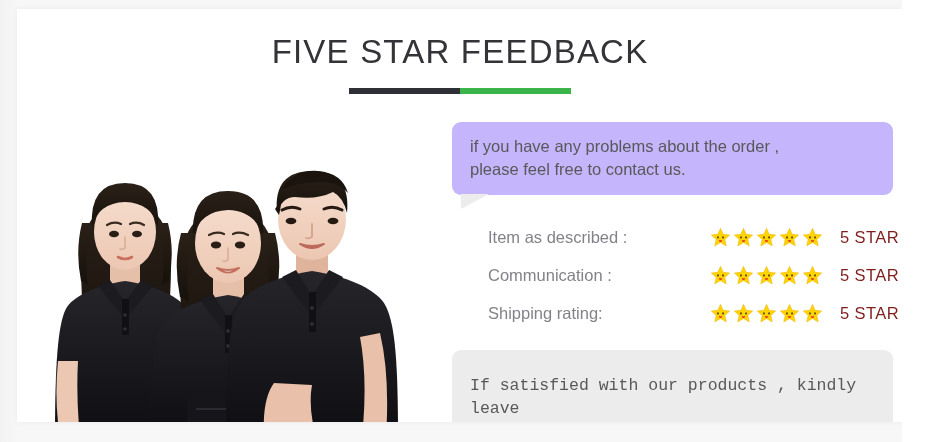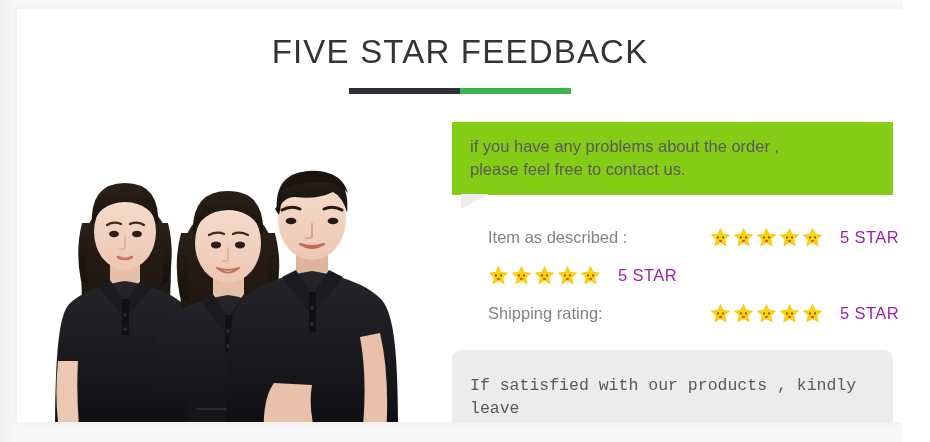--- a/index.html
+++ b/index.html
@@ -80,22 +80,22 @@
     position: absolute;
     left: 435px;
     top: 113px;
     width: 445px;
   }
 
   
   #contact-bubble {
     position: relative;
     width: 441px;
-    background: #84cc16;
-    border-radius: 1px;
+    background: #c4b5fd;
+    border-radius: 9px;
     padding: 13px 16px 14px 18px;
   }
   #contact-bubble .bubble-text {
     font-size: 16.5px;
     line-height: 23px;
     color: #595959;
     white-space: pre-line;
   }
   #bubble-tail {
     position: absolute;
@@ -128,21 +128,21 @@
   }
   .rating-stars {
     width: 130px;
     display: flex;
     align-items: center;
     gap: 2px;
   }
   .rating-stars svg { display: block; }
   .rating-value {
     font-size: 16.5px;
-    color: #a21caf;
+    color: #7f1d1d;
     letter-spacing: 0.4px;
     white-space: nowrap;
   }
 
   
   #satisfaction-note {
     position: absolute;
     left: 0;
     top: 228px;
     width: 441px;
@@ -336,20 +336,21 @@
                     <ellipse cx="14.9" cy="12" rx="1.1" ry="1.3" fill="#5a4a18"></ellipse>
                     <path d="M10 15 h4 a2 2 0 0 1 -4 0 z" fill="#e8282d"></path>
                   </g>
                 </svg>
             </span>
           </div>
           <div class="rating-value">5 STAR</div>
         </div>
 
         <div class="rating-row">
+          <div class="rating-label">Communication :</div>
           <div class="rating-stars">
             <span>
               <svg width="21" height="21" viewBox="0 0 24 24">
                   <g>
                     <path d="M12 1.6 L15 8.4 L22.4 9.2 L16.9 14.2 L18.5 21.5 L12 17.8 L5.5 21.5 L7.1 14.2 L1.6 9.2 L9 8.4 Z" fill="#ffd400" stroke="#f0b800" stroke-width="0.7" stroke-linejoin="round"></path>
                     <ellipse cx="9.1" cy="12" rx="1.1" ry="1.3" fill="#5a4a18"></ellipse>
                     <ellipse cx="14.9" cy="12" rx="1.1" ry="1.3" fill="#5a4a18"></ellipse>
                     <path d="M10 15 h4 a2 2 0 0 1 -4 0 z" fill="#e8282d"></path>
                   </g>
                 </svg>

